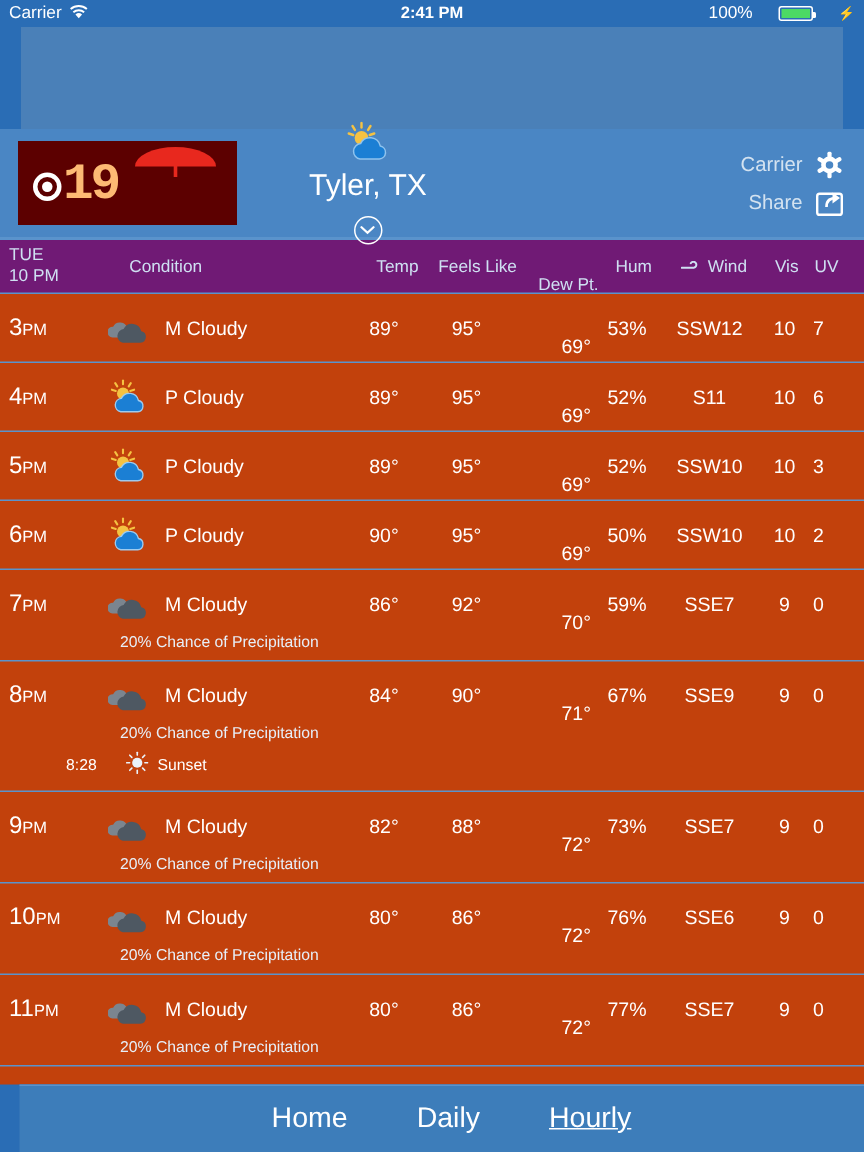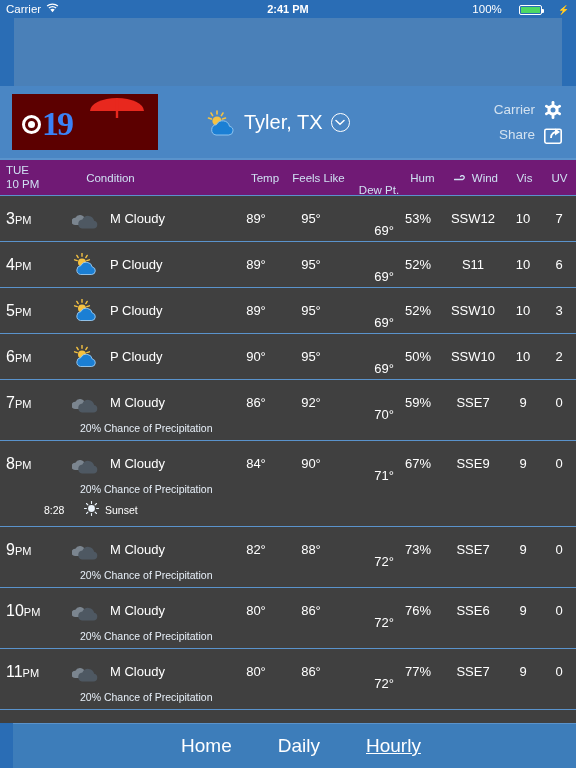--- a/index.html
+++ b/index.html
@@ -16,21 +16,21 @@
     height: 18px; background: #2a6db5; color: #ffffff;
     display: flex; align-items: center; padding: 0 6px;
     font-size: 11.5px; position: relative;
   }
   .sb-left { display: flex; align-items: center; gap: 5px; }
   .sb-center {
     position: absolute; left: 0; right: 0; text-align: center;
     font-weight: bold; font-size: 11px; pointer-events: none;
   }
   .sb-right {
-    margin-left: auto; display: flex; align-items: flex-end; gap: 17px;
+    margin-left: auto; display: flex; align-items: center; gap: 17px;
     position: relative; z-index: 2; font-size: 11.5px;
   }
   .battery {
     width: 23px; height: 10px; border: 1px solid #ffffff; border-radius: 2px;
     padding: 1px; position: relative;
   }
   .battery::after {
     content: ""; position: absolute; right: -3px; top: 3px;
     width: 2px; height: 4px; background: #ffffff; border-radius: 0 1px 1px 0;
   }
@@ -65,28 +65,29 @@
     width: 19px; height: 19px; border-radius: 50%;
     border: 3.5px solid #ffffff; background: #5c0000;
     display: flex; align-items: center; justify-content: center;
   }
   .cbs-eye i { width: 7px; height: 7px; border-radius: 50%; background: #ffffff; display:block; }
   .cbs-text {
     font-family: "Liberation Sans", sans-serif; font-weight: bold;
     font-size: 30px; color: #ffffff; letter-spacing: -1px; line-height: 1;
   }
   .cbs-19 {
-    font-family: Liberation Serif, serif; font-weight: bold;
-    font-size: 34px; color: #3b82f6; letter-spacing: -2px; line-height: 1;
+    font-family: Liberation Mono, monospace; font-weight: bold;
+    font-size: 34px; color: #fdba74; letter-spacing: -2px; line-height: 1;
     margin-left: -1px;
   }
 
   .loc {
     display: flex; align-items: center; gap: 8px;
     margin-left: 48px;
+    flex-direction: column;
   }
   .loc-name { color: #ffffff; font-size: 20px; }
   .chev-circle {
     width: 19px; height: 19px; border: 1.5px solid #ffffff; border-radius: 50%;
     display: flex; align-items: center; justify-content: center;
   }
   .chev-circle svg { display: block; }
 
   .hdr-actions {
     margin-left: auto; display: flex; flex-direction: column;
@@ -106,24 +107,24 @@
   }
   .c-time { width: 72px; padding-left: 6px; line-height: 1.2; }
   .c-time b { display: block; font-weight: normal; }
   .c-cond { width: 158px; margin-left: 16px; }
   .c-temp { width: 52px; text-align: center; }
   .c-feels{ width: 58px; text-align: center; }
   .c-dew  { width: 54px; text-align: right; margin-top: 24px; }
   .c-hum  { width: 48px; text-align: center; }
   .c-wind { width: 62px; text-align: center; display:flex; align-items:center; justify-content:center; gap:5px;}
   .c-vis  { width: 38px; text-align: center; }
-  .c-uv   { width: 34px; text-align: center; }
-
-  
-  .rows { background: #404040; }
+  .c-uv   { width: 34px; }
+
+  
+  .rows { background: #c2410c; }
   .row {
     border-bottom: 1px solid #5a93cc;
     padding: 0; color: #ffffff;
     position: relative;
   }
   .row-main {
     display: flex; align-items: center; min-height: 45px;
   }
   .hour {
     width: 72px; padding-left: 6px; font-size: 16px; white-space: nowrap;

